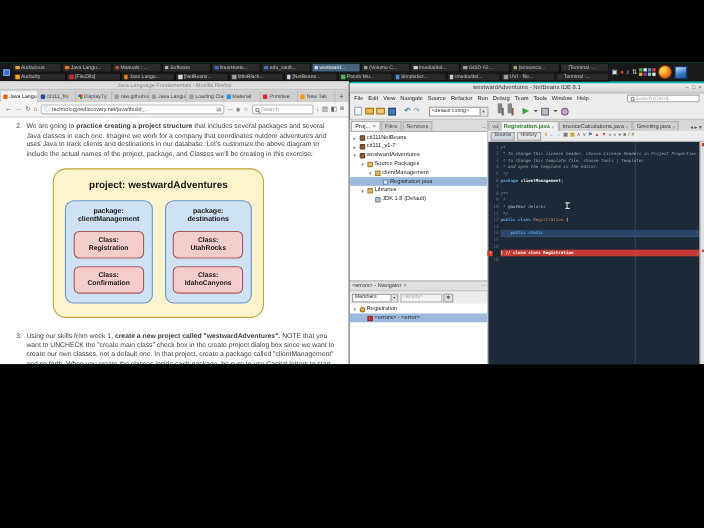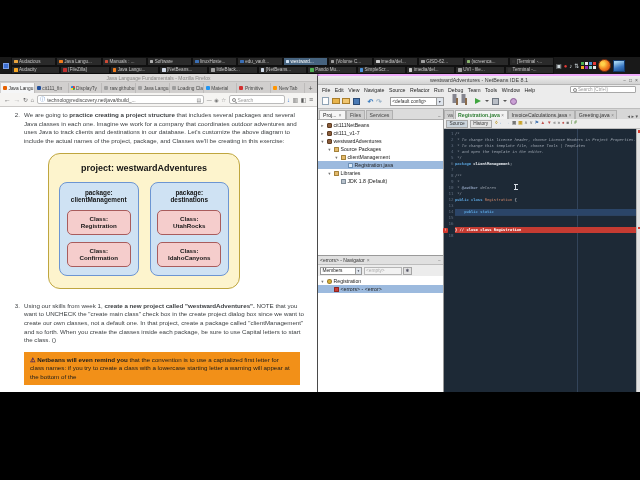--- a/index.html
+++ b/index.html
@@ -1,19 +1,19 @@
 <!DOCTYPE html>
 <html><head>
 <meta charset="utf-8">
 <style>
   * { margin:0; padding:0; box-sizing:border-box; }
   html,body { width:640px; height:480px; }
   body { position:relative; background:#000; font-family:"Liberation Sans",sans-serif; overflow:hidden; }
 
-  .screen { position:absolute; left:0; top:57px; width:640px; height:335px; background:#f0abfc; overflow:hidden;text-decoration:underline; }
+  .screen { position:absolute; left:0; top:57px; width:640px; height:274px; background:#14b8a6; overflow:hidden;text-decoration:underline; }
 
   
   .taskbar { position:absolute; top:0; left:0; right:0; height:17px; background:#191919; display:flex; align-items:stretch; }
   .tb-corner { width:11px; display:flex; align-items:center; justify-content:center; }
   .tb-corner .sq { width:6px; height:6px; background:#3d6fd2; border:0.5px solid #7aa0e8; }
   .tb-rows { flex:1; display:flex; flex-direction:column; min-width:0; }
   .tb-row { display:flex; height:8.5px; min-width:0; }
   .tb-btn { flex:1 1 0; min-width:0; display:flex; align-items:center; gap:1.5px; padding:0 2px; background:#2a2a2a; border:0.5px solid #101010; color:#c4c4c4; font-size:4.6px; white-space:nowrap; overflow:hidden; }
   .tb-btn.active { background:#46637f; color:#fff; }
   .tb-ico { width:3.5px; height:3.5px; flex:none; border-radius:0.5px; }

